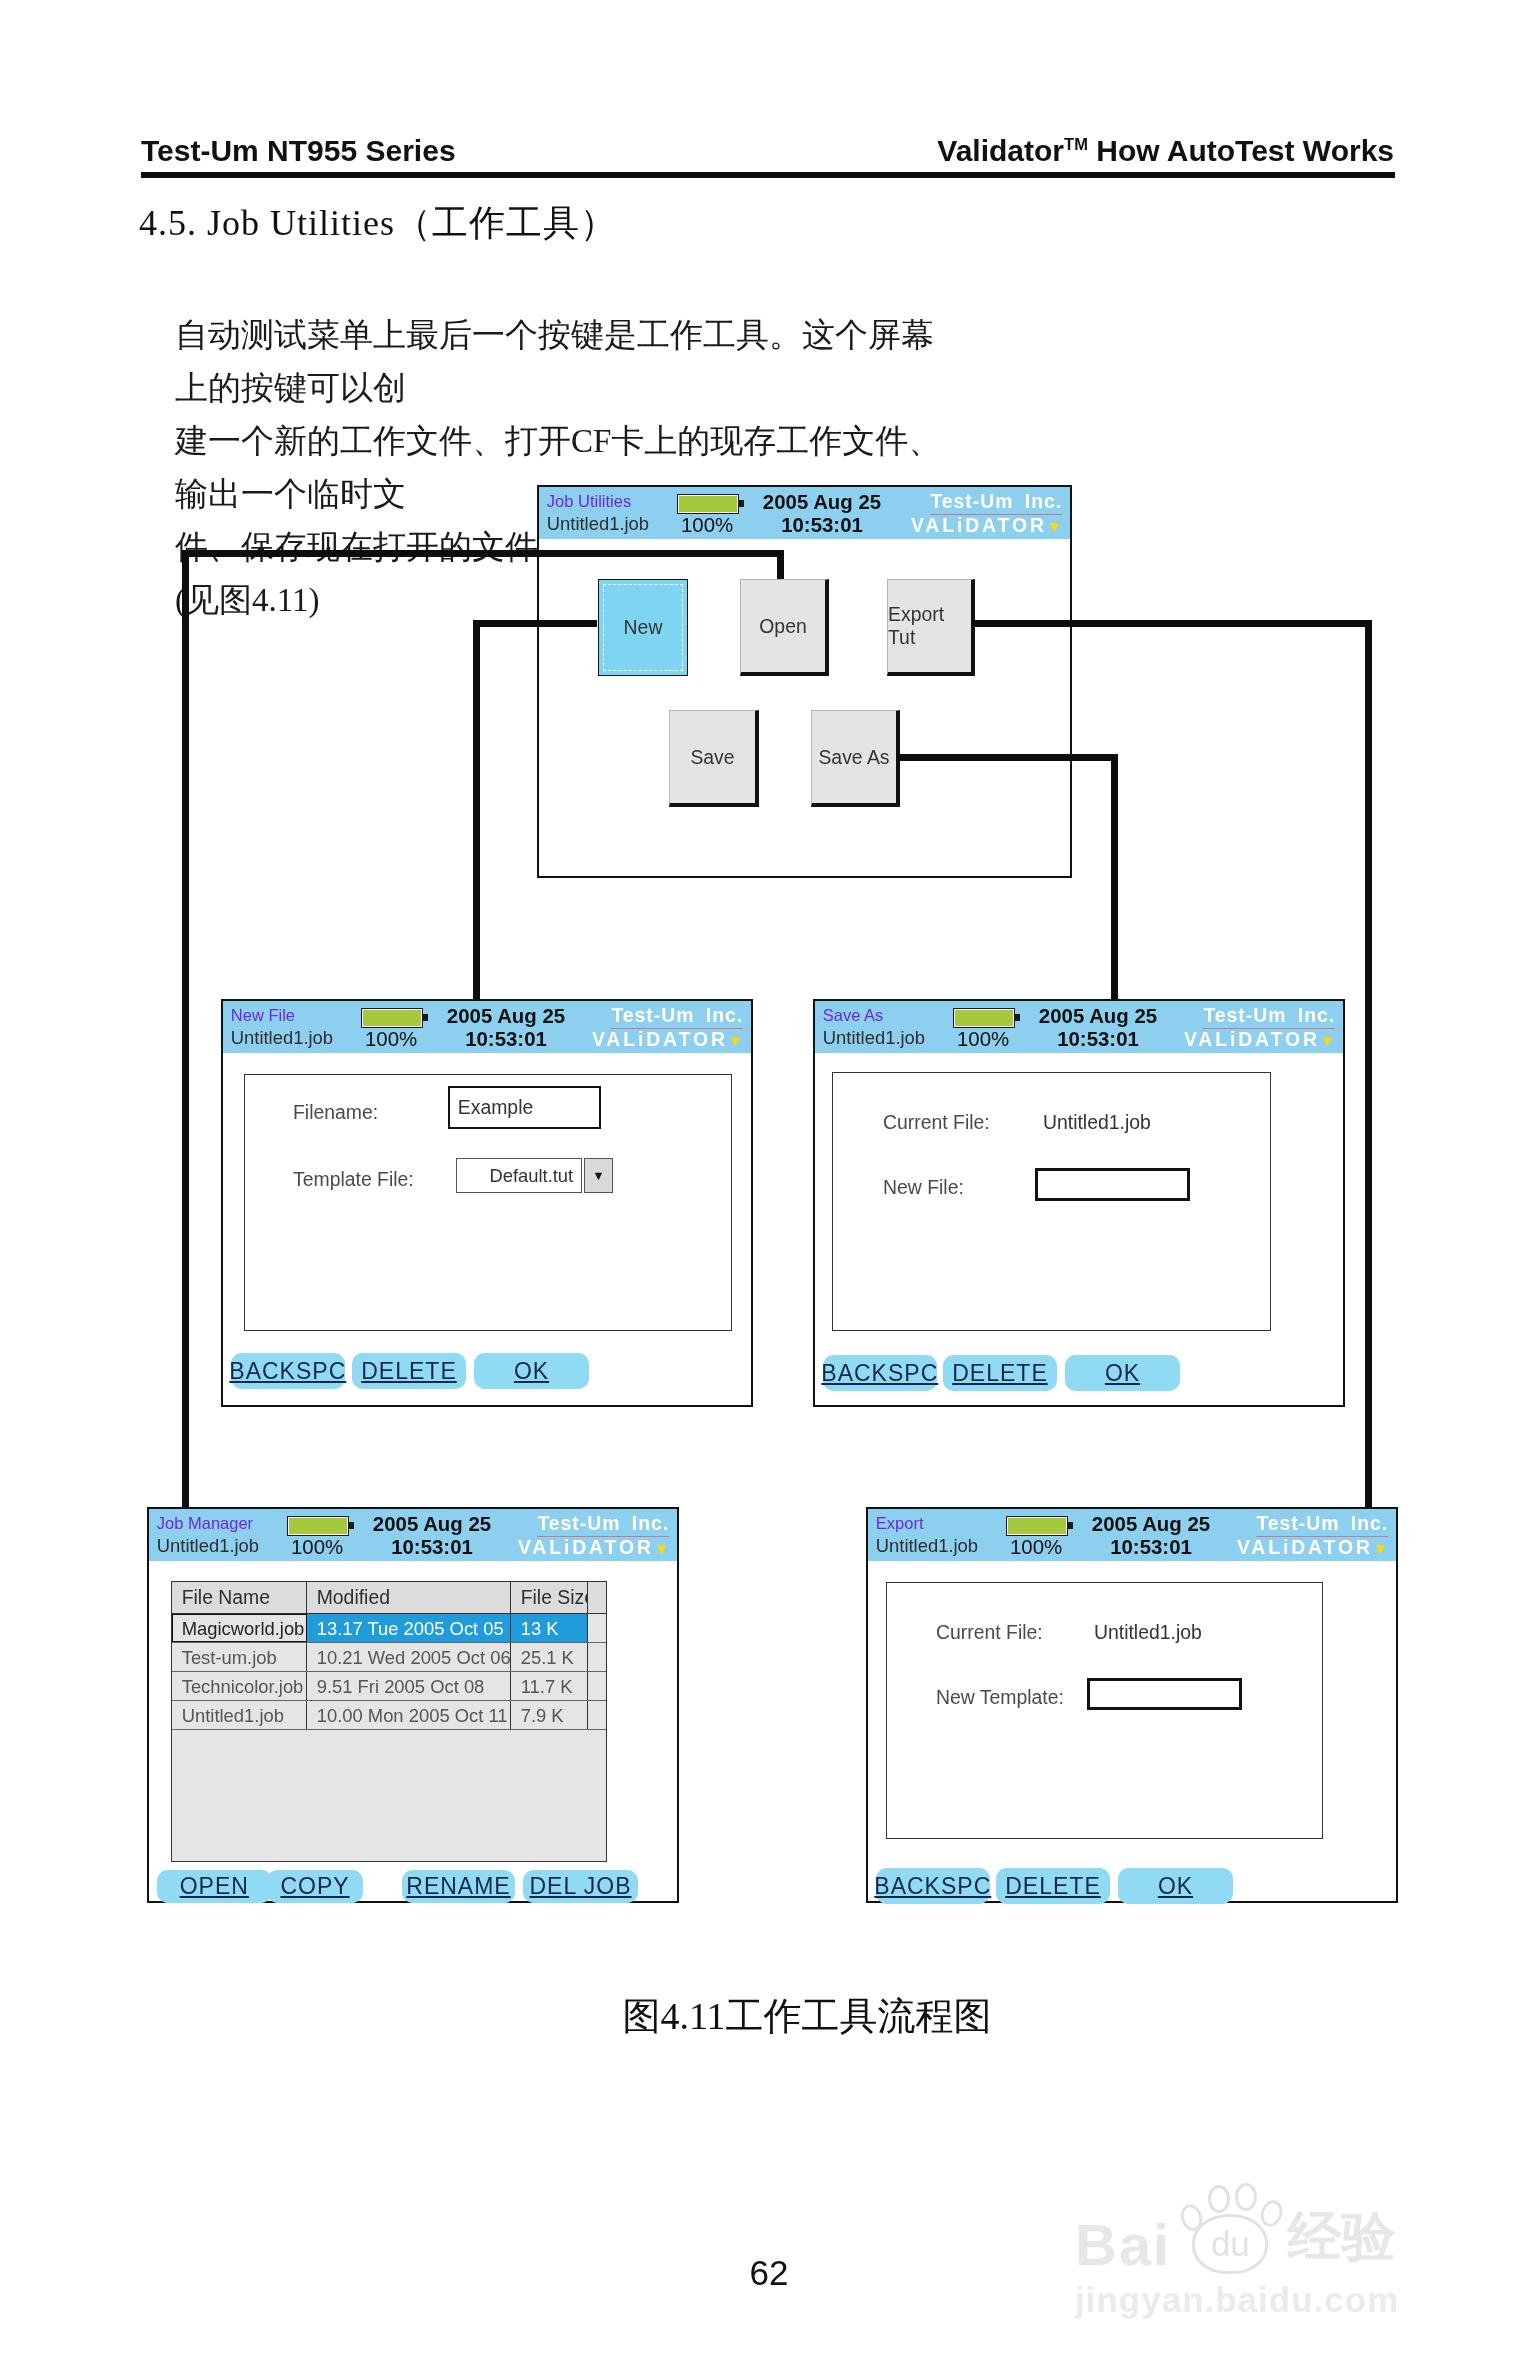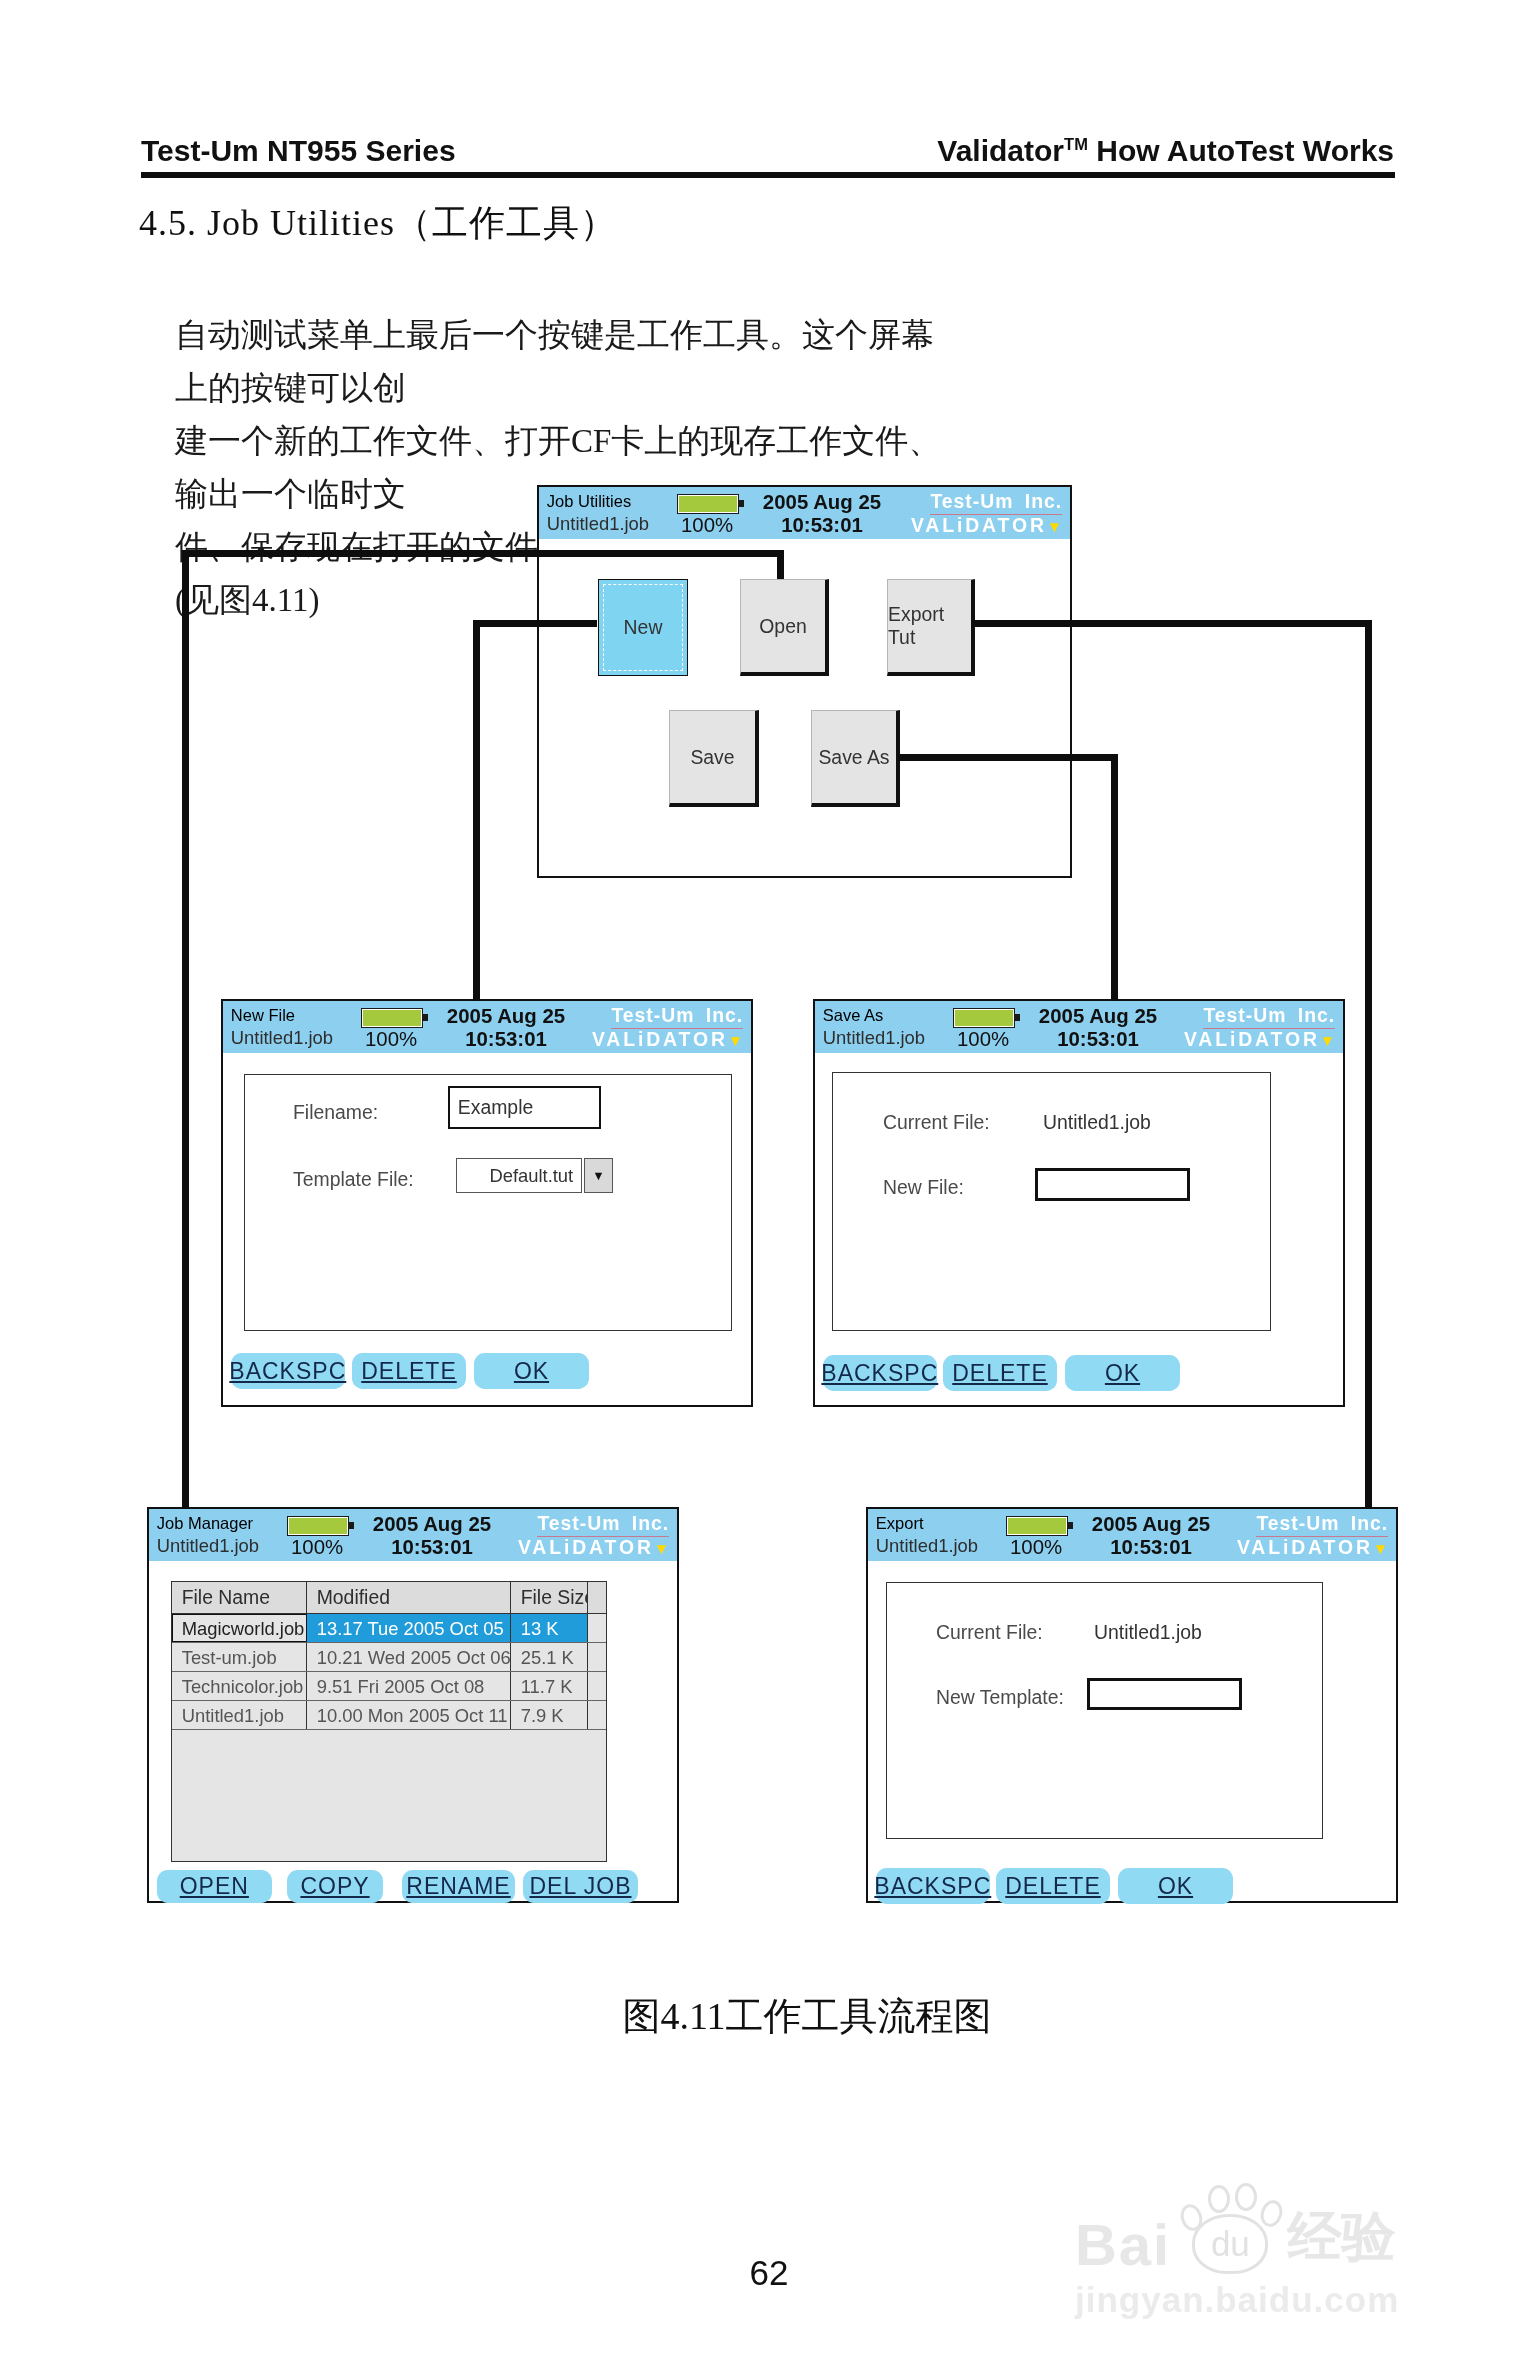--- a/index.html
+++ b/index.html
@@ -21,21 +21,21 @@
   .caption { position:absolute; left:807px; top:1991px; transform:translateX(-50%); font-size:38px;
              font-family:"Liberation Serif","DejaVu Serif",serif; }
   .page-number { position:absolute; left:769px; top:2253px; transform:translateX(-50%); font-size:35px; }
 
   
   .conn { position:absolute; background:#0d0d0d; z-index:3; }
 
   
   .screen { position:absolute; background:#fff; border:2.9px solid #111; z-index:2; }
   .scr-header { position:absolute; left:0; right:0; top:0; height:52px; background:var(--hdr-blue,#8DCFEF); }
-  .scr-title  { position:absolute; left:7.8px; top:4.9px; font-size:16.5px; color:#000000; }
+  .scr-title  { position:absolute; left:7.8px; top:4.9px; font-size:16.5px; color:#6d28d9; }
   .scr-file   { position:absolute; left:7.8px; bottom:3.9px; font-size:18.4px; color:#2e2e2e; }
   .battery { position:absolute; left:138px; top:6.8px; width:62px; height:20.4px;
              border:1.9px solid #1a1a1a; background:#fff; padding:1px; }
   .battery-fill { width:100%; height:100%; background:var(--batt-green,#A5C93C); }
   .battery-nub  { position:absolute; right:-5.8px; top:4.9px; width:4.9px; height:7.8px; background:#1a1a1a; }
   .scr-pct { position:absolute; left:142px; bottom:1.9px; font-size:20.4px; color:#111; }
   .scr-dt  { position:absolute; left:223px; top:3.9px; width:120px; text-align:center;
              font-weight:bold; font-size:20.4px; line-height:23px; color:#111; }
   .scr-brand { position:absolute; right:7.8px; top:2.9px; text-align:right; line-height:23px; }
   .brand-name { font-size:19.4px; font-weight:bold; color:#fff; letter-spacing:1px; word-spacing:4.9px;
@@ -248,21 +248,21 @@
         <div class="jm-cell c3"></div>
       </div>
       <div class="jm-row">
         <div class="jm-cell c0">Untitled1.job</div>
         <div class="jm-cell c1">10.00  Mon 2005 Oct 11</div>
         <div class="jm-cell c2">7.9 K</div>
         <div class="jm-cell c3"></div>
       </div>
     </div>
   <div class="bluebtn" style="left:7.8px;top:361px;width:115px;height:33px">OPEN</div>
-  <div class="bluebtn" style="left:138px;top:361px;width:96px;height:33px">COPY</div>
+  <div class="bluebtn" style="left:118px;top:361px;width:96px;height:33px">COPY</div>
   <div class="bluebtn" style="left:253px;top:361px;width:113px;height:33px">RENAME</div>
   <div class="bluebtn" style="left:374px;top:361px;width:115px;height:33px">DEL JOB</div>
 </div>
 
 <div class="screen" style="left:866px;top:1507px;width:532px;height:396px">
   <div class="scr-header">
     <div class="scr-title">Export</div>
     <div class="scr-file">Untitled1.job</div>
     <div class="battery">
         <div class="battery-fill"></div>

